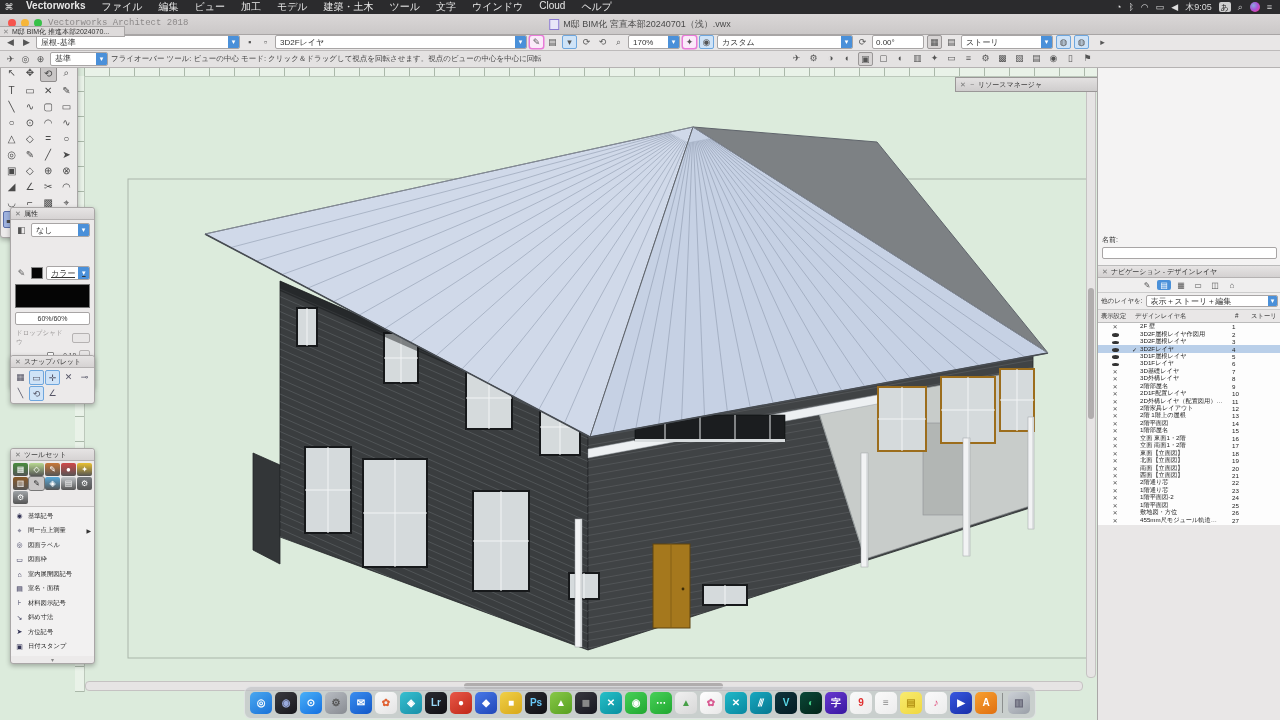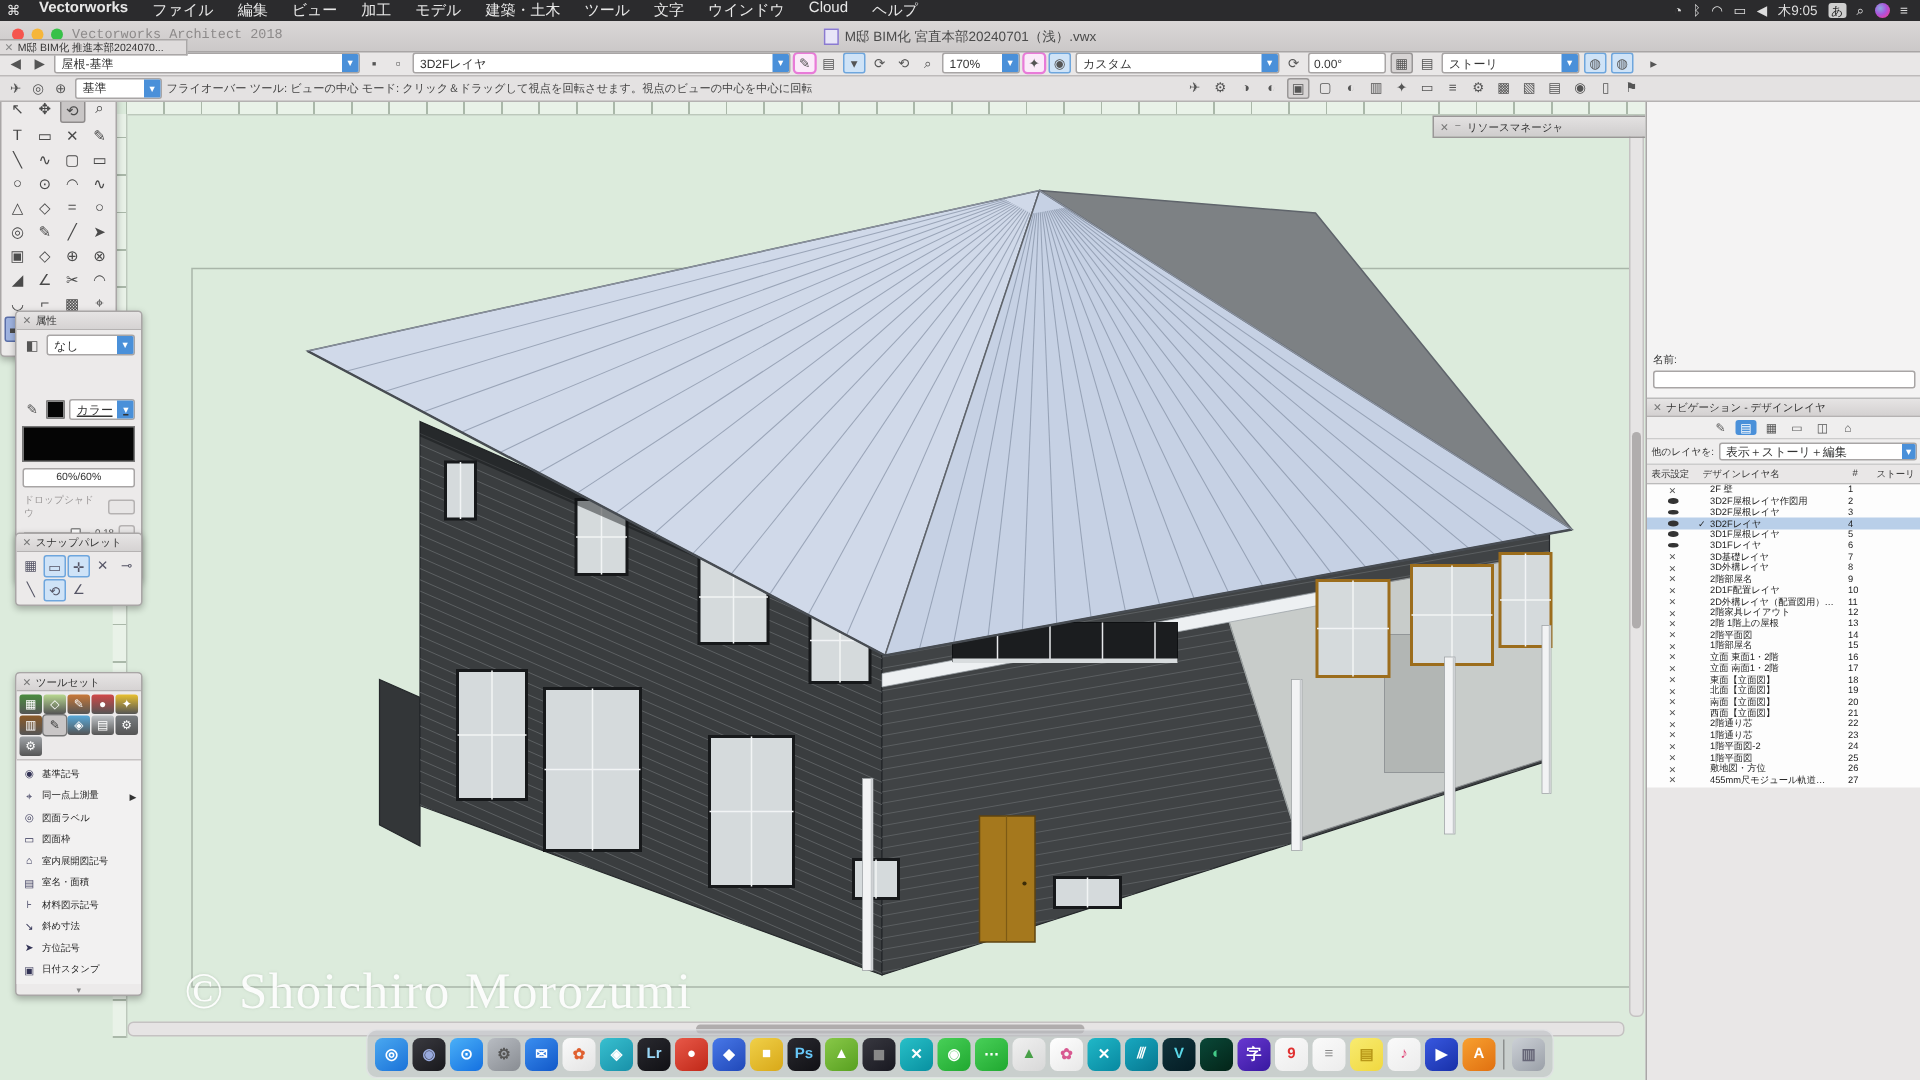--- a/index.html
+++ b/index.html
@@ -457,21 +457,20 @@
       <line x1="618" y1="60" x2="973" y2="286" stroke="#8b93a0" stroke-width="0.8"></line>
     </g>
   </svg>
   <div id="ruler-top"></div>
   <div id="ruler-left"></div>
   <div id="rm-bar">
     <span style="color:#777;">✕</span>
     <span style="color:#777;">−</span>
     <span>リソースマネージャ</span>
   </div>
-  <div id="watermark">© Shoichiro Morozumi</div>
   <div class="vscroll">
       <div class="thumb"></div>
     </div>
   <div class="hscroll">
       <div class="thumb"></div>
     </div>
 </div>
 
 <div class="palette" id="basic-tools">
   <div id="bt-grid">

